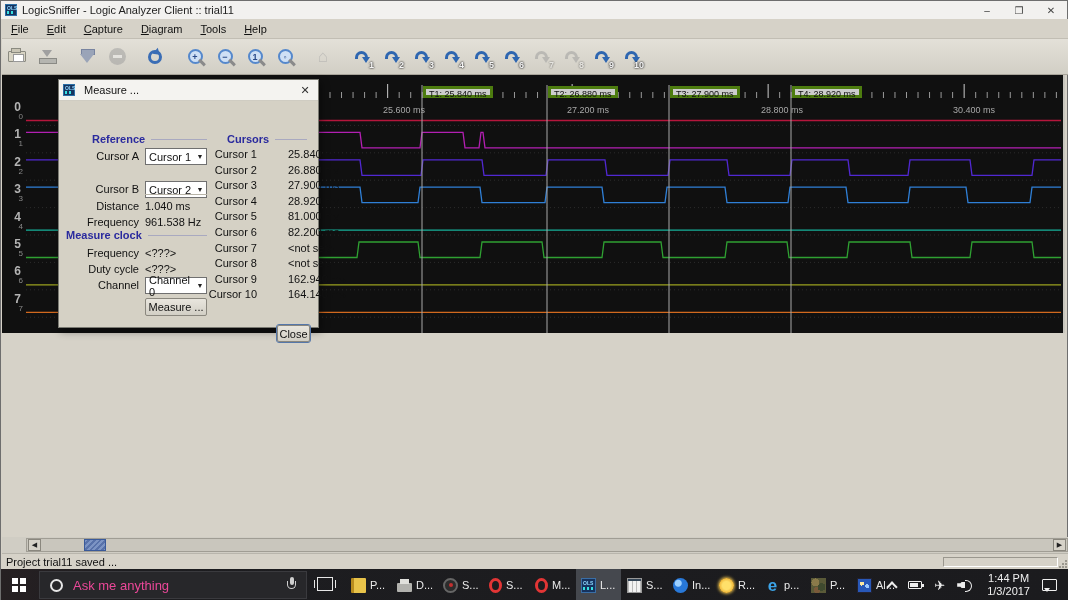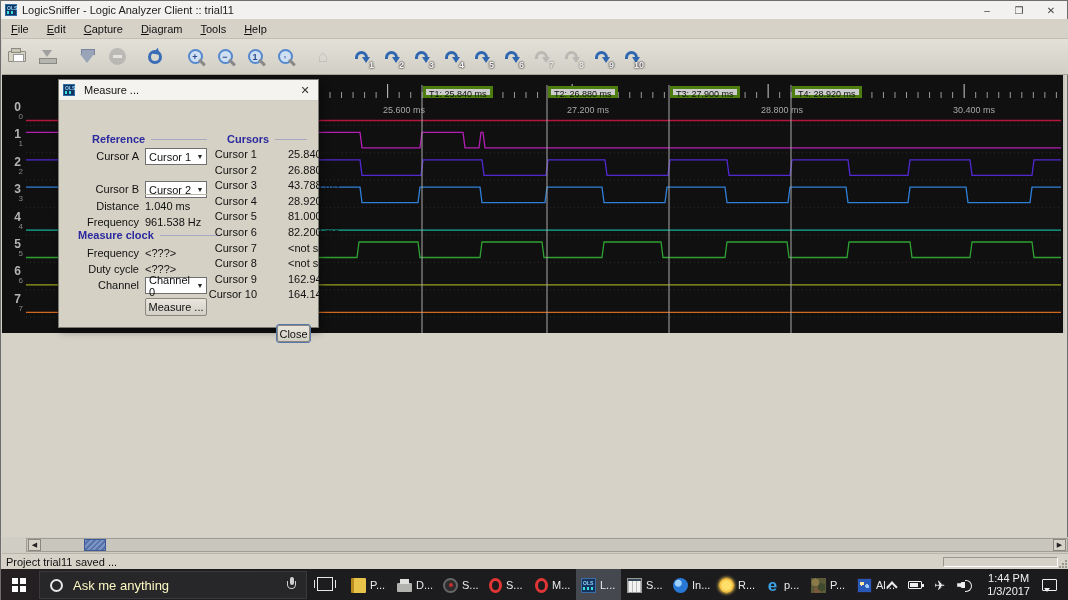--- a/index.html
+++ b/index.html
@@ -98,21 +98,21 @@
           background:radial-gradient(circle at 7px 1px,#9a978e 1px,transparent 1.2px),radial-gradient(circle at 4px 4px,#9a978e 1px,transparent 1.2px),radial-gradient(circle at 7px 4px,#9a978e 1px,transparent 1.2px),radial-gradient(circle at 1px 7px,#9a978e 1px,transparent 1.2px),radial-gradient(circle at 4px 7px,#9a978e 1px,transparent 1.2px),radial-gradient(circle at 7px 7px,#9a978e 1px,transparent 1.2px); }
 
   
   .taskbar { position:absolute; left:0; top:568px; width:1068px; height:32px; background:linear-gradient(90deg,#262022,#1d1d20 12%,#1b1b1e); }
   .startbtn { position:absolute; left:0; top:0; width:36px; height:32px; display:flex; align-items:center; justify-content:center; }
   .winlogo { width:14px; height:14px; display:grid; grid-template-columns:6px 6px; grid-template-rows:6px 6px; gap:2px; }
   .winlogo div { background:#fff; }
   .searchbox { position:absolute; left:38px; top:2px; width:268px; height:28px; background:#27272a; border:1px solid #3a3a3e;
                display:flex; align-items:center; }
   .cortana { width:13px; height:13px; border:2px solid #e6e6e6; border-radius:50%; margin-left:10px; }
-  .search-text { margin-left:10px; font-size:13px; color:#fef9c3; }
+  .search-text { margin-left:10px; font-size:13px; color:#ec4899; }
   .mic { position:absolute; left:286px; top:8px; width:9px; height:15px; }
   .mic::before { content:""; position:absolute; left:2.5px; top:0; width:4px; height:8px; background:#cfcfcf; border-radius:2px; }
   .mic::after { content:""; position:absolute; left:0; top:4px; width:7px; height:7px; border:1px solid #cfcfcf; border-top:none; border-radius:0 0 6px 6px; }
   .taskview { position:absolute; left:316px; top:8px; width:16px; height:14px; border:1px solid #e6e6e6; }
   .taskview::before { content:""; position:absolute; left:-4px; top:2px; width:1px; height:8px; background:#e6e6e6; }
   .taskview::after { content:""; position:absolute; right:-4px; top:2px; width:1px; height:8px; background:#e6e6e6; }
   .apps { position:absolute; left:345px; top:0; height:32px; display:flex; }
   .app { width:45px; height:32px; margin-right:1px; display:flex; align-items:center; justify-content:flex-start; padding-left:5px; }
   .app.active { background:#45484e; }
   .app-label { font-size:11px; color:#eaeaea; margin-left:4px; }
@@ -384,21 +384,21 @@
       </div>
       <div class="groove" style="top:93px"></div>
       <div class="drow" style="top:97px;left:0;width:160px">
         <span class="dlabel">Distance</span>
         <span class="dvalue">1.040 ms</span>
       </div>
       <div class="drow" style="top:113px;left:0;width:160px">
         <span class="dlabel">Frequency</span>
         <span class="dvalue">961.538 Hz</span>
       </div>
-      <div class="hdr" style="left:19px;top:128px;width:141px">
+      <div class="hdr" style="left:7px;top:128px;width:141px">
         <span>Measure clock</span>
           <i class="hline"></i>
       </div>
       <div class="drow" style="top:144px;left:0;width:160px">
         <span class="dlabel">Frequency</span>
         <span class="dvalue">&lt;???&gt;</span>
       </div>
       <div class="drow" style="top:160px;left:0;width:160px">
         <span class="dlabel">Duty cycle</span>
         <span class="dvalue">&lt;???&gt;</span>
@@ -419,21 +419,21 @@
           <div class="drow" style="top: 47px; left: 0px; width: 261px;">
             <span class="crow-label">Cursor 1</span>
             <span class="crow-value">25.840 ms</span>
           </div>
           <div class="drow" style="top: 62.6px; left: 0px; width: 261px;">
             <span class="crow-label">Cursor 2</span>
             <span class="crow-value">26.880 ms</span>
           </div>
           <div class="drow" style="top: 78.2px; left: 0px; width: 261px;">
             <span class="crow-label">Cursor 3</span>
-            <span class="crow-value">43.788 ms</span>
+            <span class="crow-value">27.900 ms</span>
           </div>
           <div class="drow" style="top: 93.8px; left: 0px; width: 261px;">
             <span class="crow-label">Cursor 4</span>
             <span class="crow-value">28.920 ms</span>
           </div>
           <div class="drow" style="top: 109.4px; left: 0px; width: 261px;">
             <span class="crow-label">Cursor 5</span>
             <span class="crow-value">81.000 ms</span>
           </div>
           <div class="drow" style="top: 125px; left: 0px; width: 261px;">

